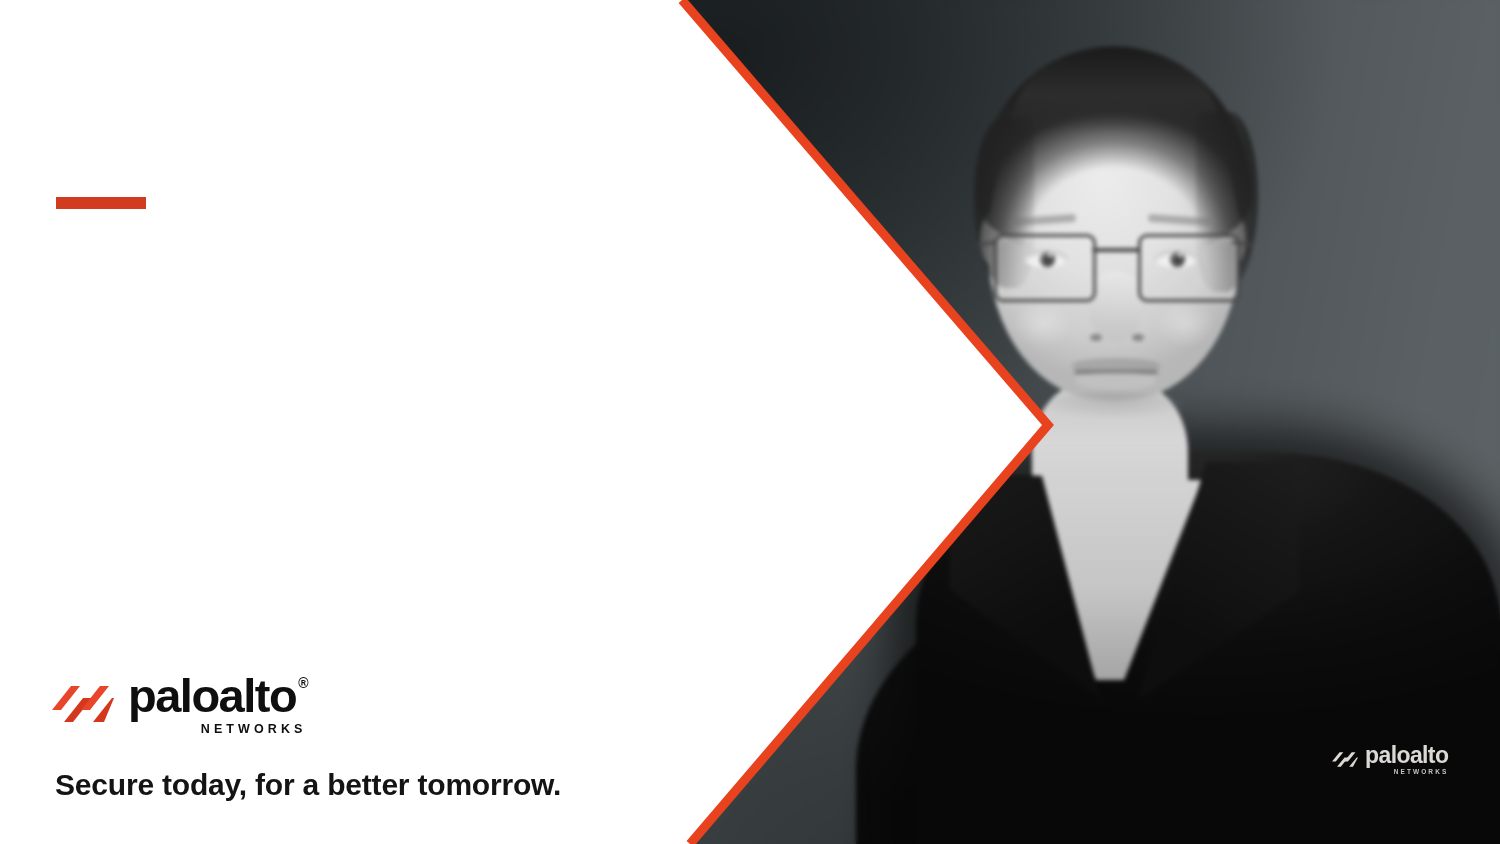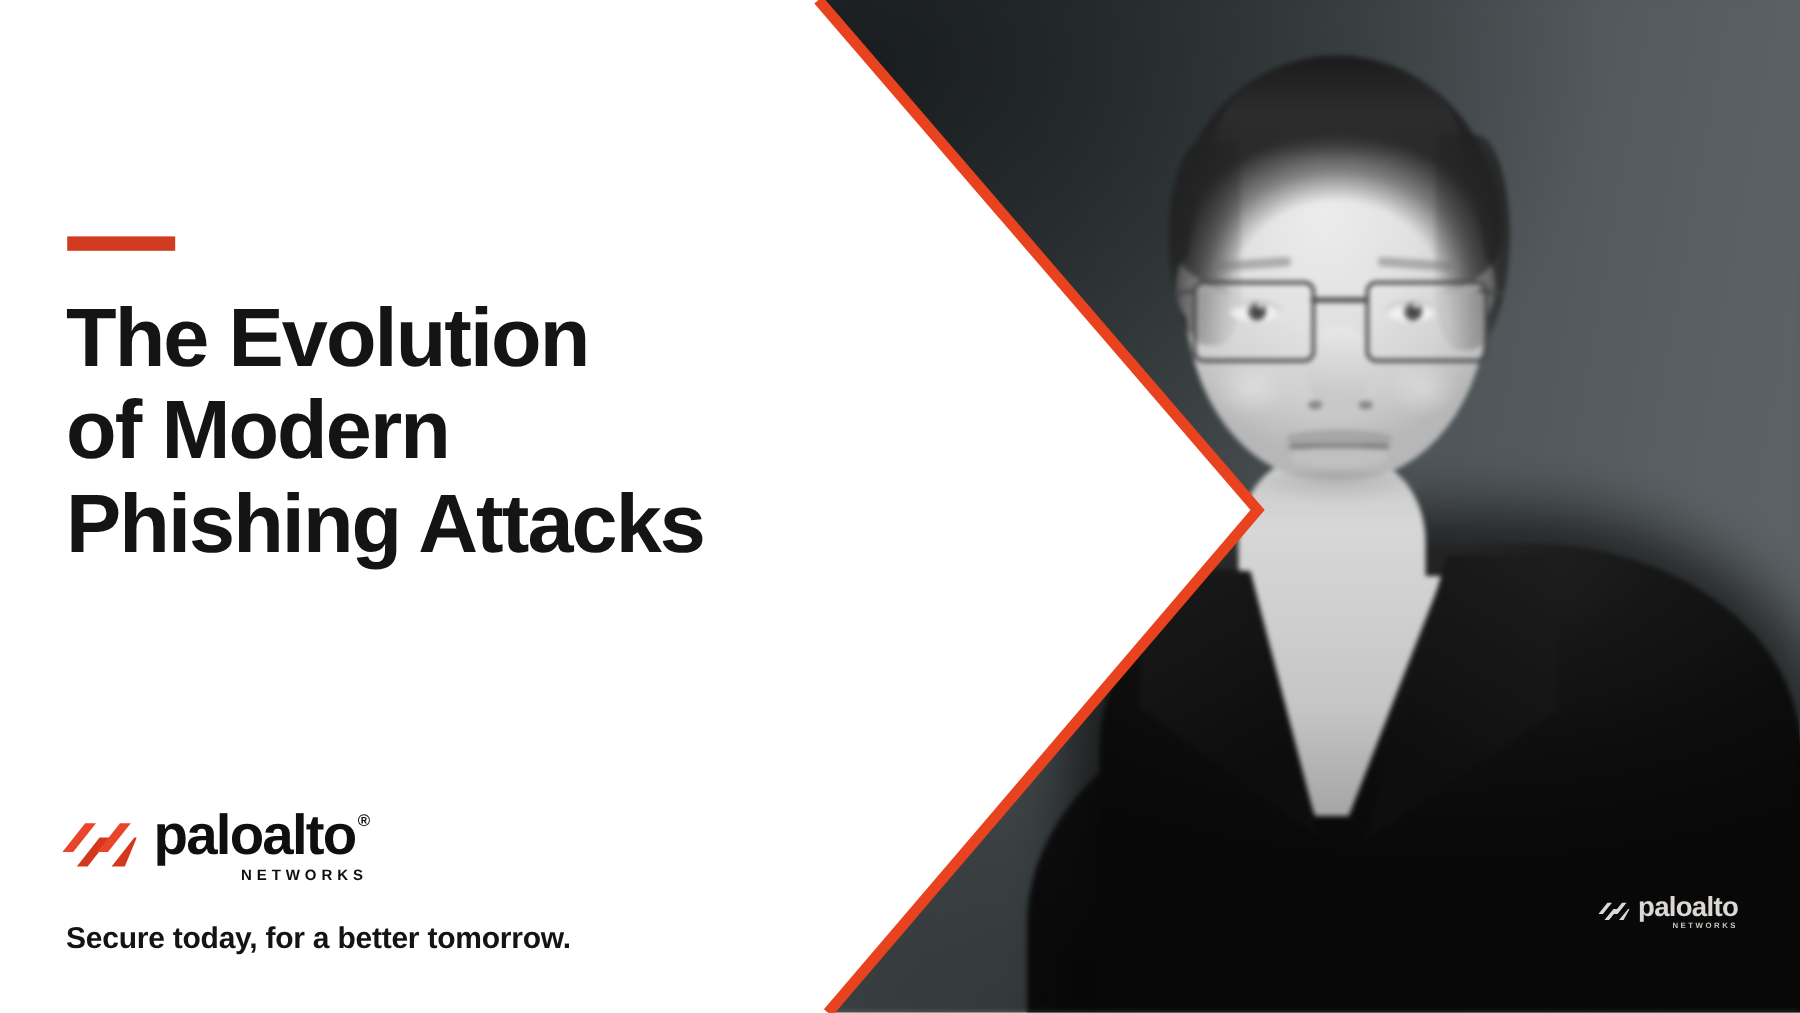--- a/index.html
+++ b/index.html
@@ -484,21 +484,21 @@
     color: #100f0f;
     margin-top: 4px;
     margin-right: 2px;
   }
 
   #tagline {
     position: absolute;
     left: 55px;
     top: 768px;
     margin: 0;
-    font-size: 25px;
+    font-size: 30px;
     font-weight: 700;
     letter-spacing: -0.2px;
     color: #141414;
   }
 </style>
 </head>
 <body>
 
 <div id="slide">
 
@@ -579,23 +579,20 @@
     </div>
 
   </div>
 
   <svg id="chevron-accent" viewBox="0 0 880 844">
     <polyline points="62,0 428,425 70,844" fill="none" stroke="#e8421f" stroke-width="9" stroke-linejoin="miter"></polyline>
   </svg>
 
   <div id="accent-bar"></div>
 
-  <h1 id="slide-title">The Evolution
-of Modern
-Phishing Attacks</h1>
 
   <div id="brand-lockup">
     <svg class="brand-mark" viewBox="0 0 62 50">
       <polygon points="0,31 19,7 28,7 9,31" fill="#e8452b"></polygon>
       <polygon points="12,43 31,19 40,19 21,43" fill="#d3371c"></polygon>
       <polygon points="29,31 48,7 57,7 38,31" fill="#e8452b"></polygon>
       <polygon points="41,43 60,19 62,19 52,43" fill="#d3371c"></polygon>
     </svg>
     <span class="brand-words">
       <span class="brand-name-row">

